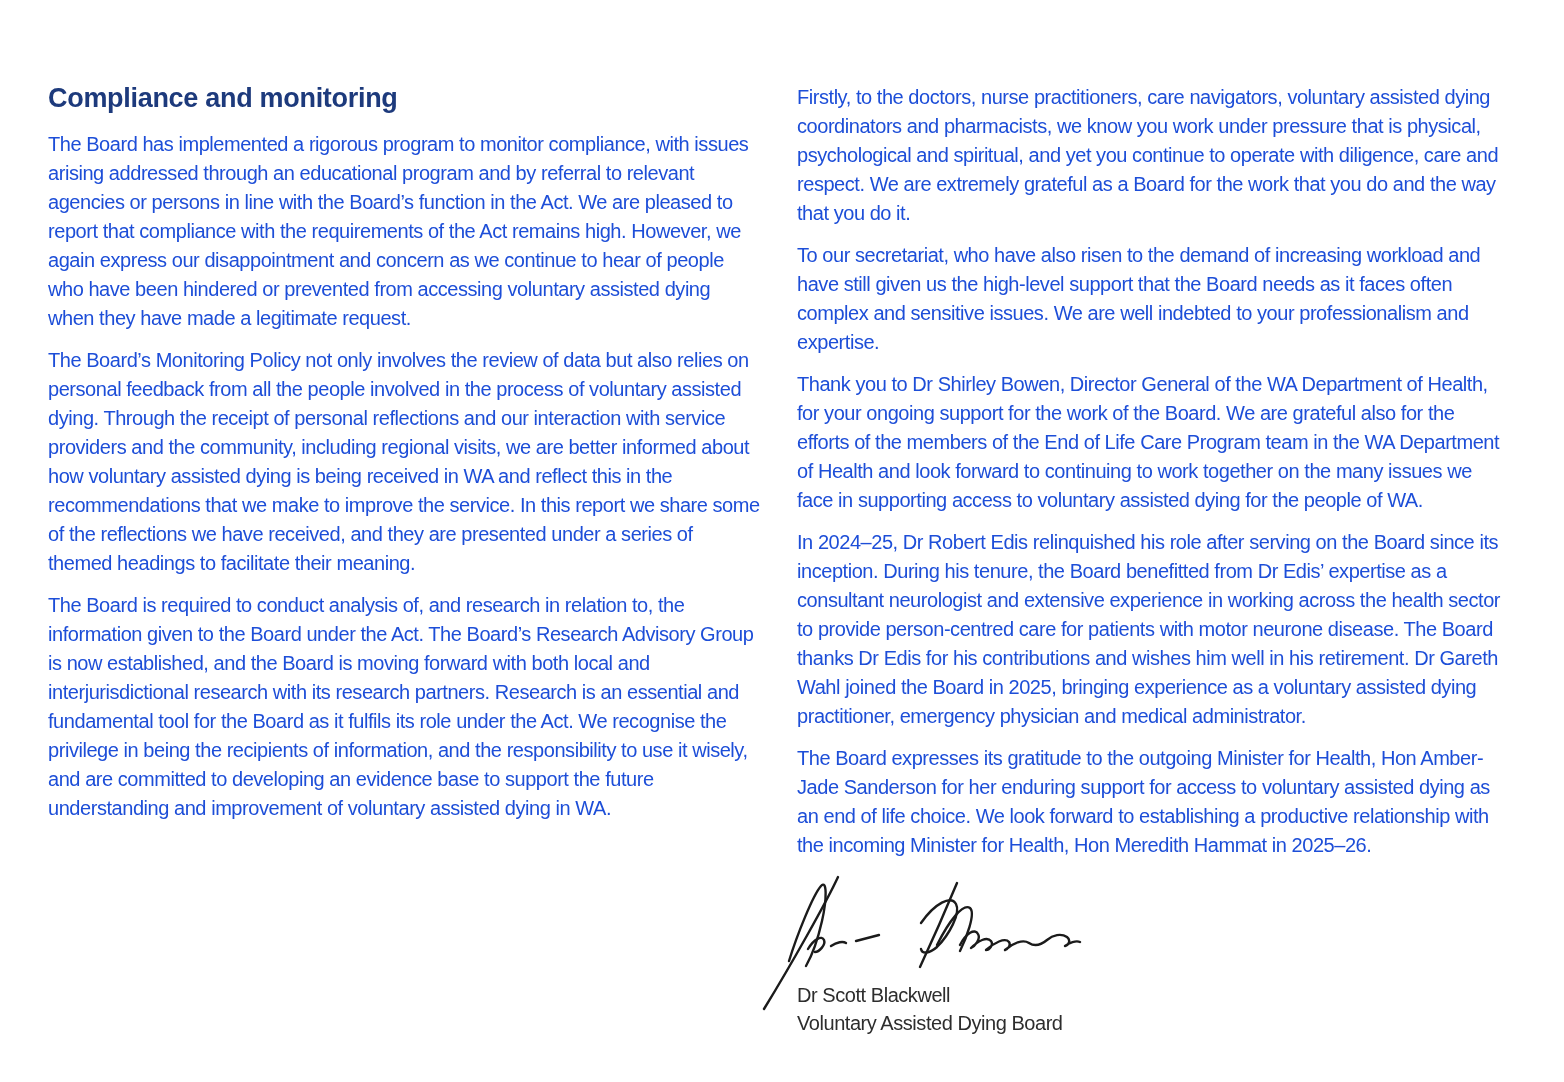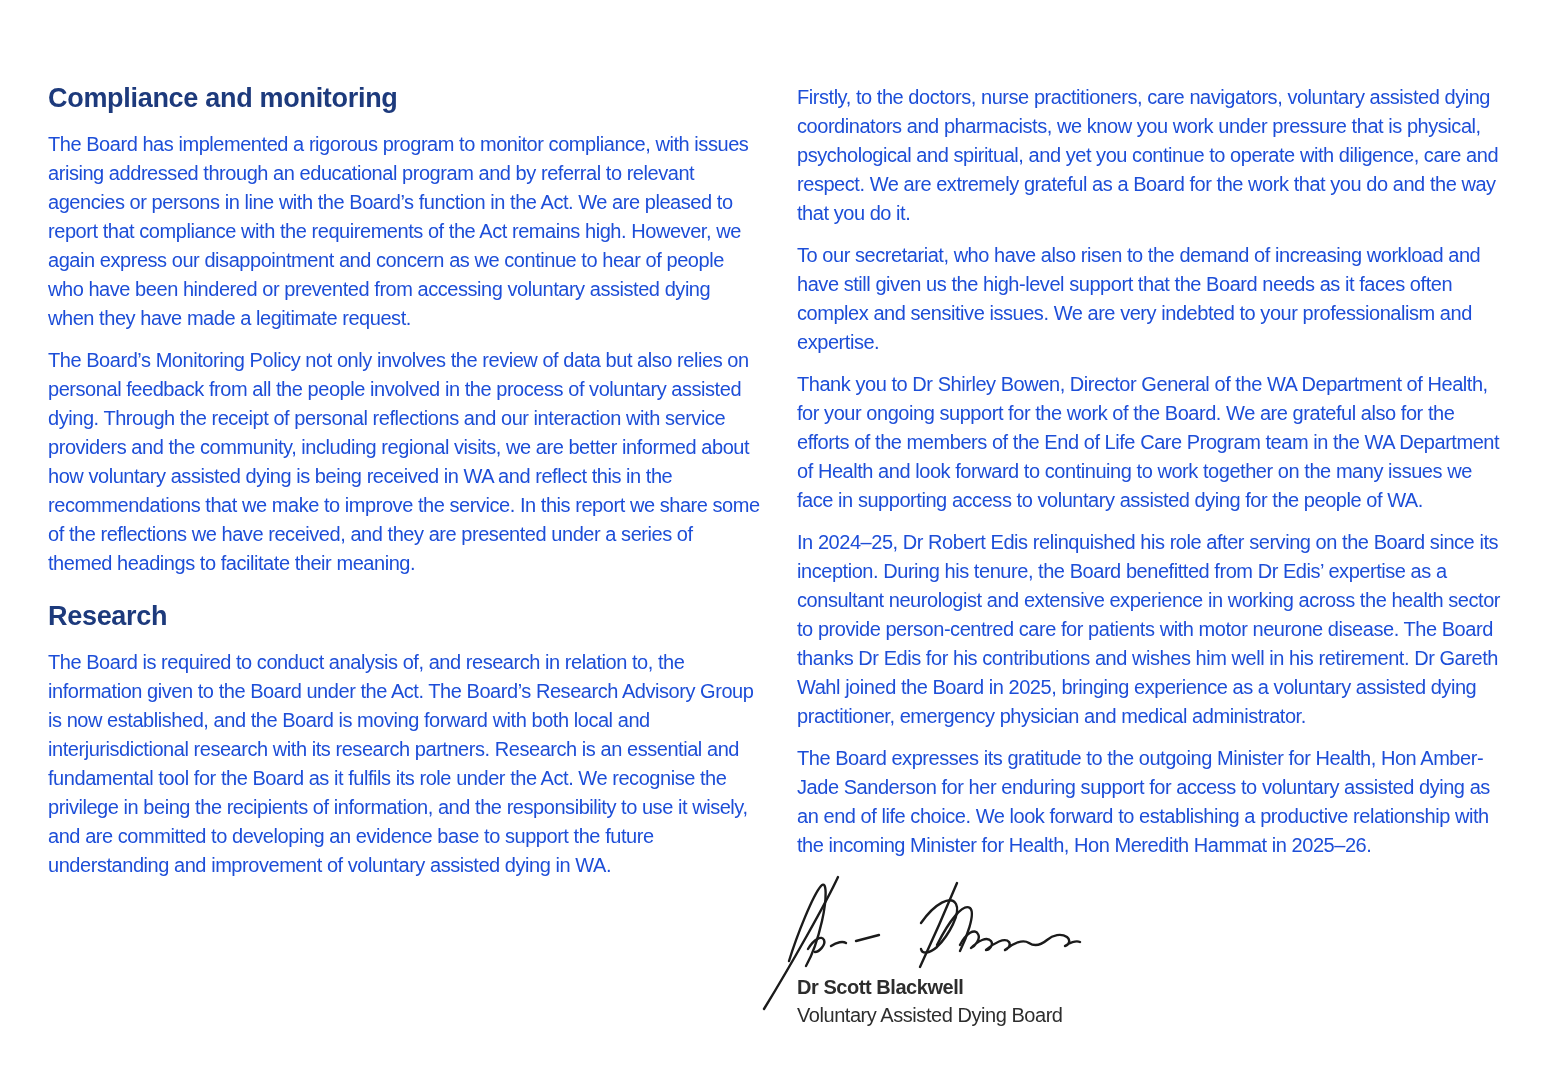--- a/index.html
+++ b/index.html
@@ -51,40 +51,39 @@
     height: 140px;
   }
   .sig-text {
     position: absolute;
     left: 0;
     top: 100px;
     font-size: 20px;
     line-height: 28px;
     letter-spacing: -0.45px;
   }
-  .sig-name { font-weight: bold; }
+  .sig-name { font-weight: normal; margin-top: 8px; }
 </style>
 </head>
 <body>
 
 <div class="page">
   <div class="columns">
 
     <div class="col">
       <h2 class="section-heading first">Compliance and monitoring</h2>
       <p class="body-text">The Board has implemented a rigorous program to monitor compliance, with issues arising addressed through an educational program and by referral to relevant agencies or persons in line with the Board’s function in the Act. We are pleased to report that compliance with the requirements of the Act remains high. However, we again express our disappointment and concern as we continue to hear of people who have been hindered or prevented from accessing voluntary assisted dying when they have made a legitimate request.</p>
       <p class="body-text">The Board’s Monitoring Policy not only involves the review of data but also relies on personal feedback from all the people involved in the process of voluntary assisted dying. Through the receipt of personal reflections and our interaction with service providers and the community, including regional visits, we are better informed about how voluntary assisted dying is being received in WA and reflect this in the recommendations that we make to improve the service. In this report we share some of the reflections we have received, and they are presented under a series of themed headings to facilitate their meaning.</p>
 
-      <h2 class="section-heading">Research</h2>
       <p class="body-text">The Board is required to conduct analysis of, and research in relation to, the information given to the Board under the Act. The Board’s Research Advisory Group is now established, and the Board is moving forward with both local and interjurisdictional research with its research partners. Research is an essential and fundamental tool for the Board as it fulfils its role under the Act. We recognise the privilege in being the recipients of information, and the responsibility to use it wisely, and are committed to developing an evidence base to support the future understanding and improvement of voluntary assisted dying in WA.</p>
     </div>
 
     <div class="col">
       <p class="body-text">Firstly, to the doctors, nurse practitioners, care navigators, voluntary assisted dying coordinators and pharmacists, we know you work under pressure that is physical, psychological and spiritual, and yet you continue to operate with diligence, care and respect. We are extremely grateful as a Board for the work that you do and the way that you do it.</p>
-      <p class="body-text">To our secretariat, who have also risen to the demand of increasing workload and have still given us the high-level support that the Board needs as it faces often complex and sensitive issues. We are very indebted to your professionalism and expertise.</p>
+      <p class="body-text">To our secretariat, who have also risen to the demand of increasing workload and have still given us the high-level support that the Board needs as it faces often complex and sensitive issues. We are well indebted to your professionalism and expertise.</p>
       <p class="body-text">Thank you to Dr Shirley Bowen, Director General of the WA Department of Health, for your ongoing support for the work of the Board. We are grateful also for the efforts of the members of the End of Life Care Program team in the WA Department of Health and look forward to continuing to work together on the many issues we face in supporting access to voluntary assisted dying for the people of WA.</p>
       <p class="body-text">In 2024–25, Dr Robert Edis relinquished his role after serving on the Board since its inception. During his tenure, the Board benefitted from Dr Edis’ expertise as a consultant neurologist and extensive experience in working across the health sector to provide person-centred care for patients with motor neurone disease. The Board thanks Dr Edis for his contributions and wishes him well in his retirement. Dr Gareth Wahl joined the Board in 2025, bringing experience as a voluntary assisted dying practitioner, emergency physician and medical administrator.</p>
       <p class="body-text">The Board expresses its gratitude to the outgoing Minister for Health, Hon Amber-Jade Sanderson for her enduring support for access to voluntary assisted dying as an end of life choice. We look forward to establishing a productive relationship with the incoming Minister for Health, Hon Meredith Hammat in 2025–26.</p>
 
       <div class="sig-wrap">
         <svg class="sig-svg" viewBox="0 0 330 140" fill="none" stroke="#1b1b1b" stroke-width="2.4" stroke-linecap="round" stroke-linejoin="round">
           <path d="M77,4 C66,28 30,92 3,136"></path>
           <path d="M28,88 C36,62 52,22 60,13 C66,6 66,26 61,48 C56,70 49,86 45,93"></path>
           <path d="M47,76 C53,66 61,62 63,67 C65,72 58,79 54,79"></path>
           <path d="M70,73 C76,69 82,68 85,70"></path>

